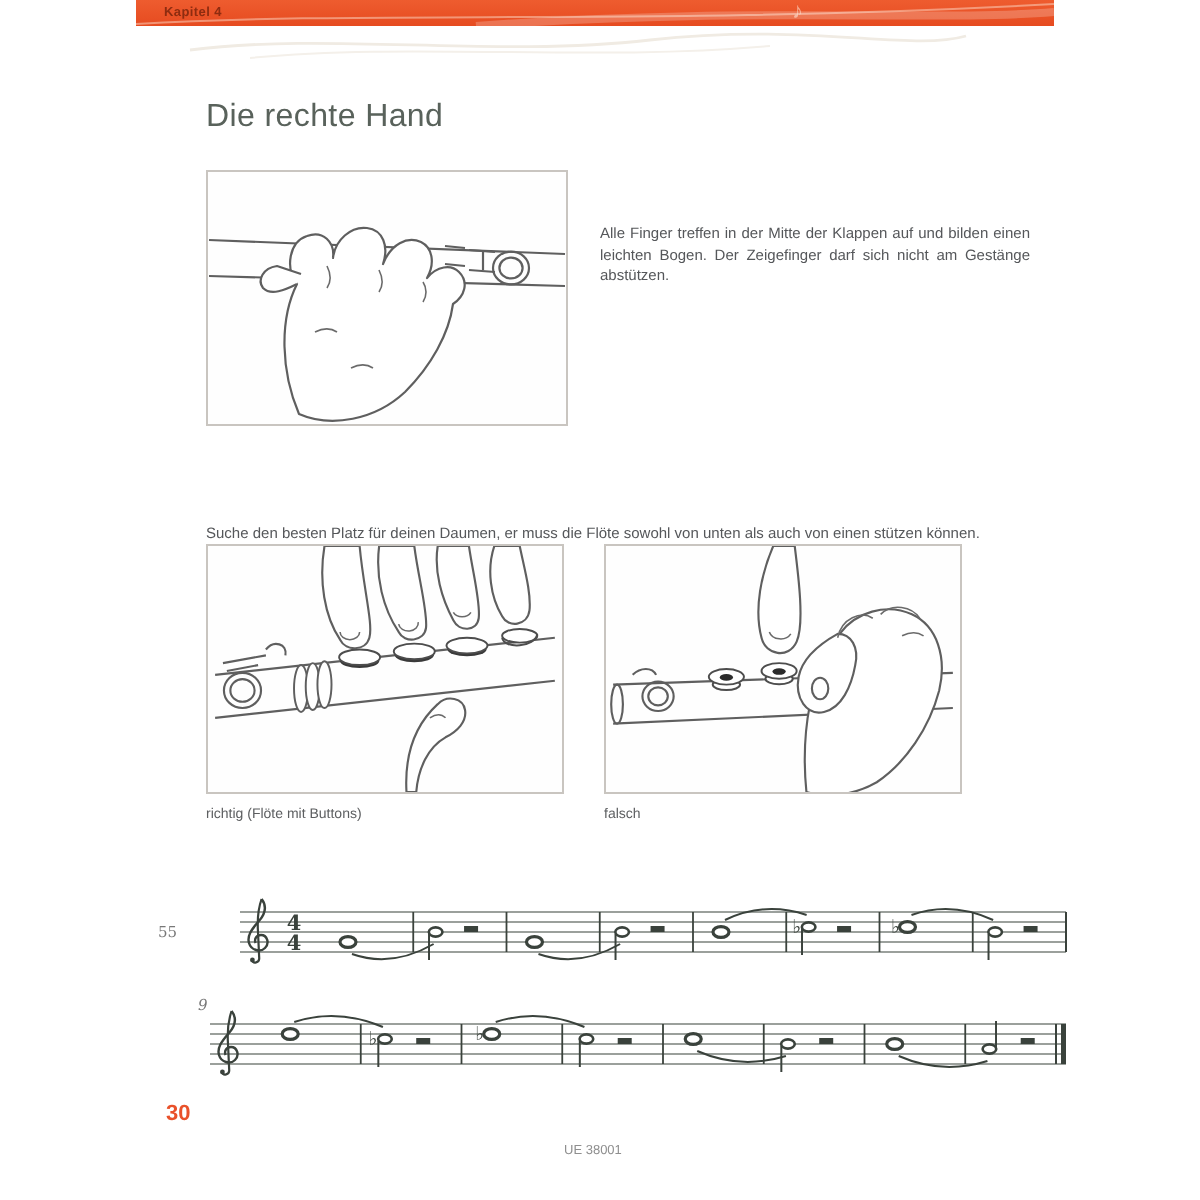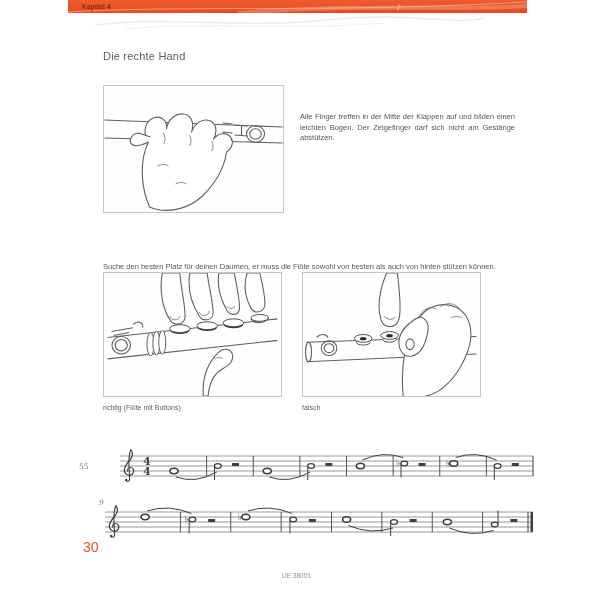--- a/index.html
+++ b/index.html
@@ -9,41 +9,41 @@
 
   
   .headerbar{position:absolute;left:68px;top:0;width:459px;height:13px;
              background:linear-gradient(180deg,#ee5c2f,#e64b20);}
   .headerbar svg{position:absolute;inset:0;}
   .chapter{position:absolute;left:14px;top:2.5px;font-size:6.5px;font-weight:bold;
            color:#8e2c10;letter-spacing:.2px;}
   .note-decor{position:absolute;left:328px;top:0px;font-size:11px;color:rgba(255,238,226,.55);}
   .ghost{position:absolute;left:85px;top:11px;width:400px;height:22px;}
 
-  .title{position:absolute;left:103px;top:50px;font-size:11px;color:#59625b;letter-spacing:.2px;}
+  .title{position:absolute;left:103px;top:50px;font-size:16px;color:#59625b;letter-spacing:.2px;}
 
   .fig{position:absolute;background:#fefefe;border:1px solid #c9c5c0;box-sizing:border-box;}
   #fig1{left:103px;top:85px;width:181px;height:128px;}
   #fig2{left:103px;top:272px;width:179px;height:125px;}
   #fig3{left:302px;top:272px;width:179px;height:125px;}
   .fig svg{display:block;width:100%;height:100%;}
 
   .para{position:absolute;font-size:7.5px;line-height:10.5px;color:#55575a;text-align:justify;margin-top:26px;}
   #intro{left:300px;top:86px;width:215px;}
   #thumb{left:103px;top:236px;width:428px;}
 
   .caption{position:absolute;top:404px;font-size:7px;color:#5c5e60;}
   #cap-correct{left:103px;}
   #cap-wrong{left:302px;}
 
   .staff{position:absolute;left:75px;width:465px;height:58px;}
   #staff-0{top:440px;}
   #staff-1{top:496px;}
 
-  .footer-num{position:absolute;left:83px;top:539px;font-size:14px;font-weight:normal;color:#e9512a;}
+  .footer-num{position:absolute;left:83px;top:551px;font-size:11px;font-weight:bold;color:#e9512a;}
   .footer-plate{position:absolute;left:282px;top:572px;font-size:6.5px;color:#8f8f8f;}
 </style>
 </head>
 <body>
 
 <div class="page">
 
   <div class="headerbar">
     <svg viewBox="0 0 459 13">
       <path d="M0,12 C120,5 260,13 459,2" stroke="rgba(255,235,220,.45)" stroke-width="1" fill="none"></path>
@@ -78,21 +78,21 @@
         <path d="M59,47 C61,51 61,55 59,58"></path>
           <path d="M85,49 C87,53 87,57 85,60"></path>
         <path d="M107,55 C109,58 109,62 107,65"></path>
         <path d="M53,80 C57,78 61,78 64,80"></path>
           <path d="M71,98 C75,96 79,96 82,98"></path>
       </g>
     </svg>
   </div>
 
   <div class="para" id="intro">Alle Finger treffen in der Mitte der Klappen auf und bilden einen leichten Bogen. Der Zeigefinger darf sich nicht am Gestänge abstützen.</div>
-  <div class="para" id="thumb">Suche den besten Platz für deinen Daumen, er muss die Flöte sowohl von besten als auch von hinten stützen können.</div>
+  <div class="para" id="thumb">Suche den besten Platz für deinen Daumen, er muss die Flöte sowohl von unten als auch von einen stützen können.</div>
 
   <div class="fig" id="fig2">
     <svg viewBox="0 0 178 126">
       <g stroke="#5f5f5f" fill="none" stroke-width="1.1">
         <path d="M2,66 L176,47"></path>
           <path d="M2,88 L176,69"></path>
         <ellipse cx="16" cy="74" rx="9.5" ry="9"></ellipse>
         <ellipse cx="16" cy="74" rx="6.2" ry="5.8"></ellipse>
         <path d="M6,60 L28,56 M8,64 L24,61"></path>
         <path d="M28,53 C32,48 39,50 38,56"></path>

